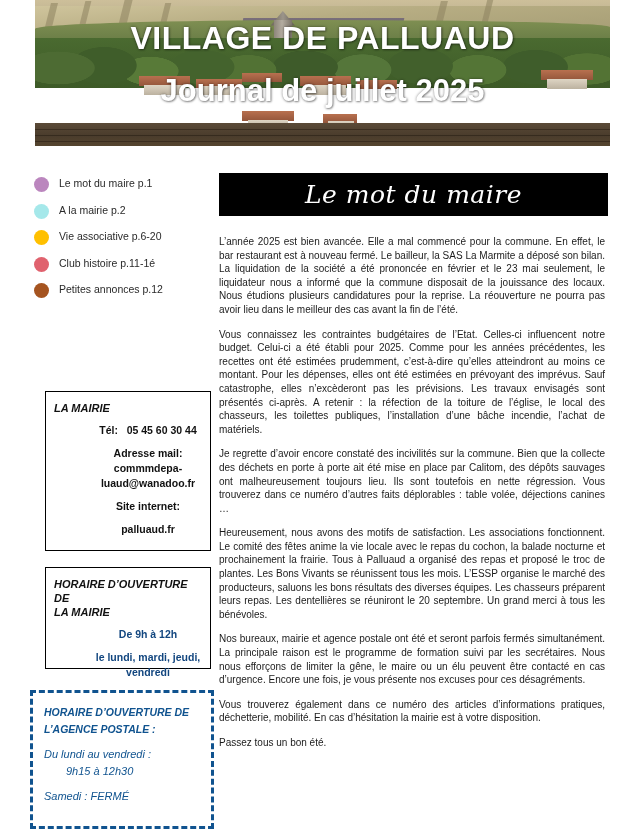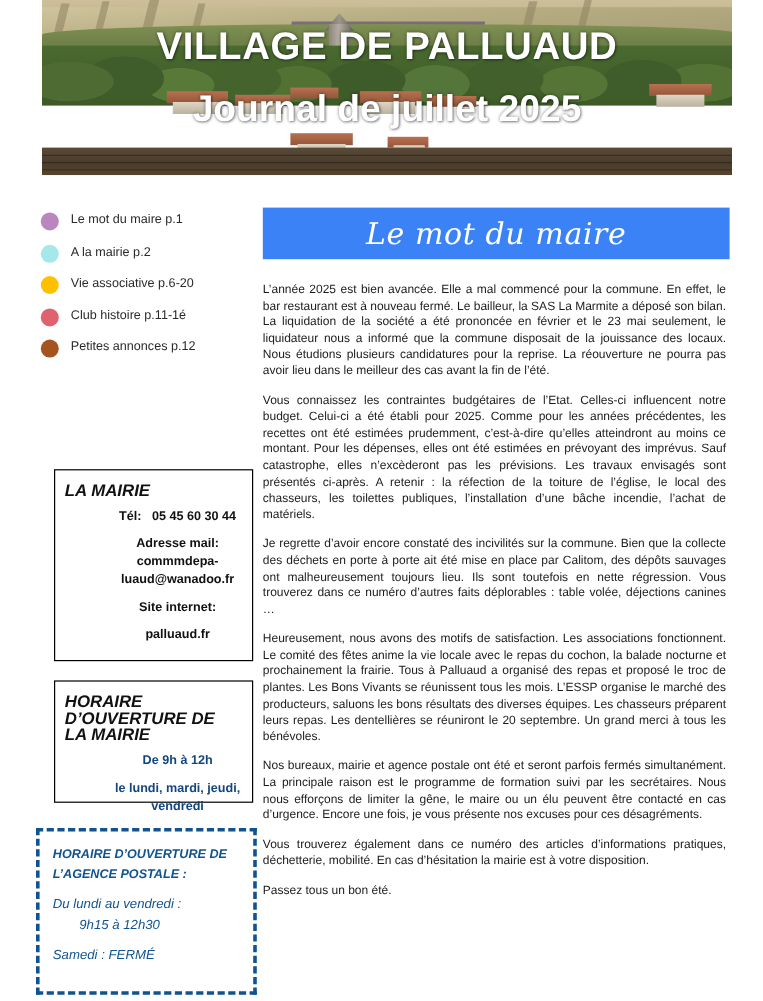--- a/index.html
+++ b/index.html
@@ -153,21 +153,21 @@
     width: 166px;
     border: 1px solid #000000;
     background: #ffffff;
   }
   #mairie-box { top: 219px; height: 160px; padding: 9px 8px 0 8px; }
   #horaire-box { top: 395px; height: 102px; padding: 9px 8px 0 8px; }
 
   .box-title {
     font-style: italic;
     font-weight: bold;
-    font-size: 14px;
+    font-size: 11px;
     color: #111111;
     line-height: 14px;
     text-align: left;
   }
   .box-line {
     font-size: 10.5px;
     font-weight: bold;
     color: #111111;
     text-align: center;
     line-height: 15px;
@@ -206,21 +206,21 @@
   .main-col {
     position: absolute;
     left: 219px;
     top: 173px;
     width: 417px;
     height: 661px;
   }
   .banner {
     width: 389px;
     height: 43px;
-    background: #3b82f6;
+    background: #000000;
     display: flex;
     align-items: center;
     justify-content: center;
   }
   .banner-text {
     color: #ffffff;
     font-size: 25px;
     font-style: italic;
     font-family: "DejaVu Serif", serif;
     letter-spacing: 0.5px;

